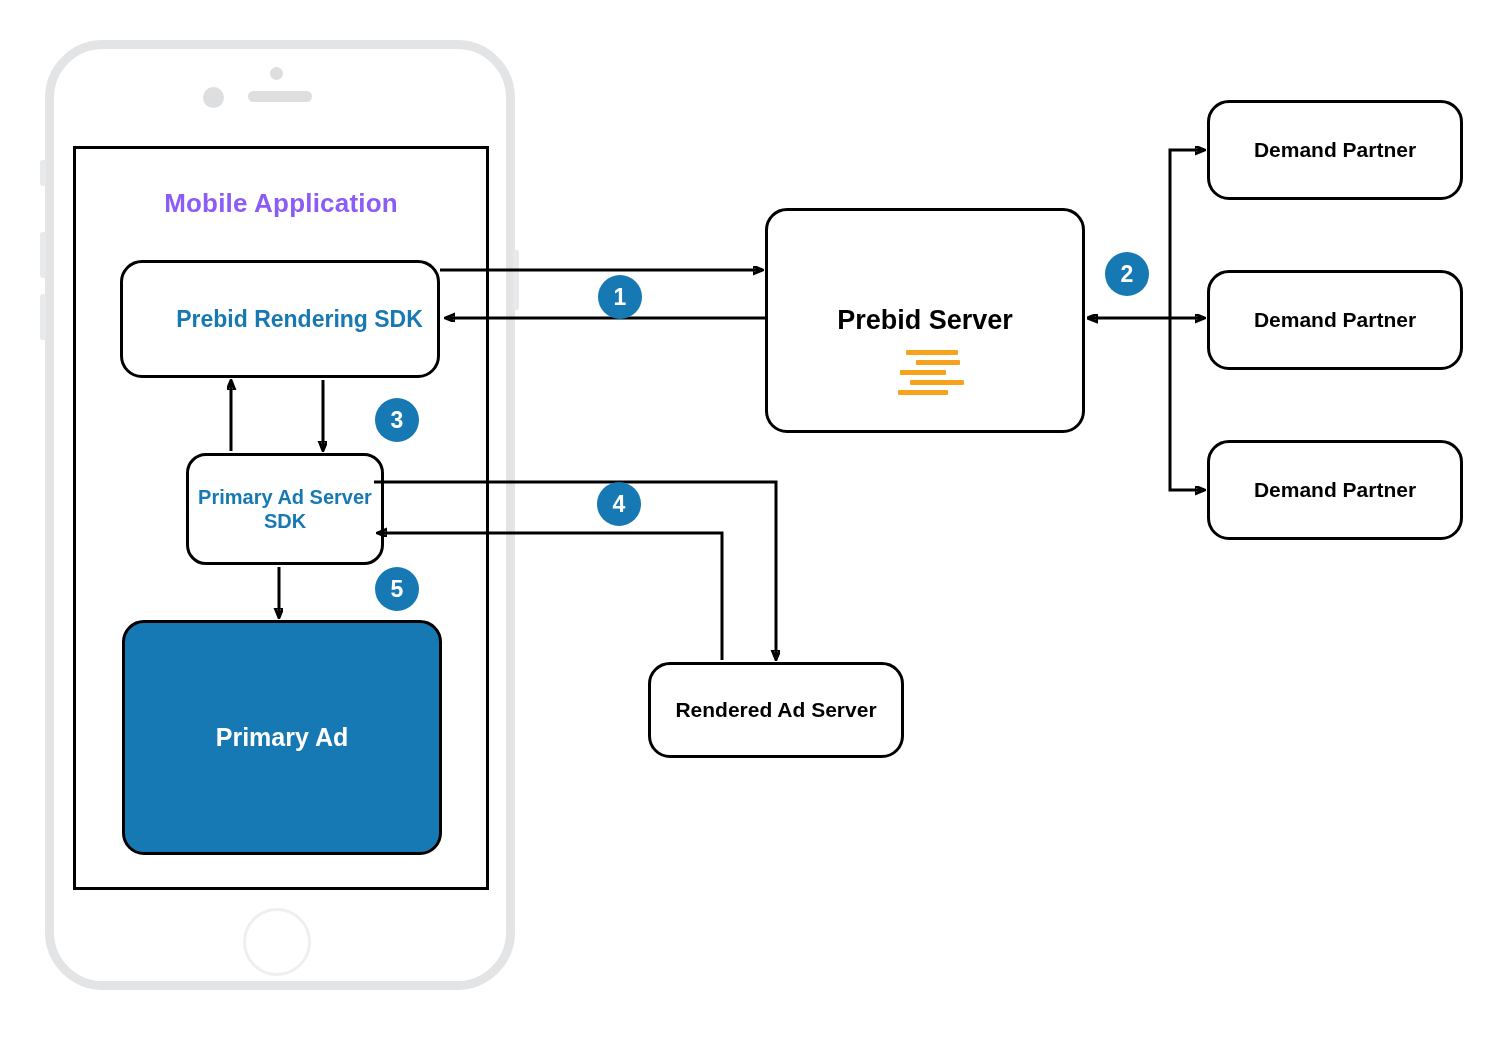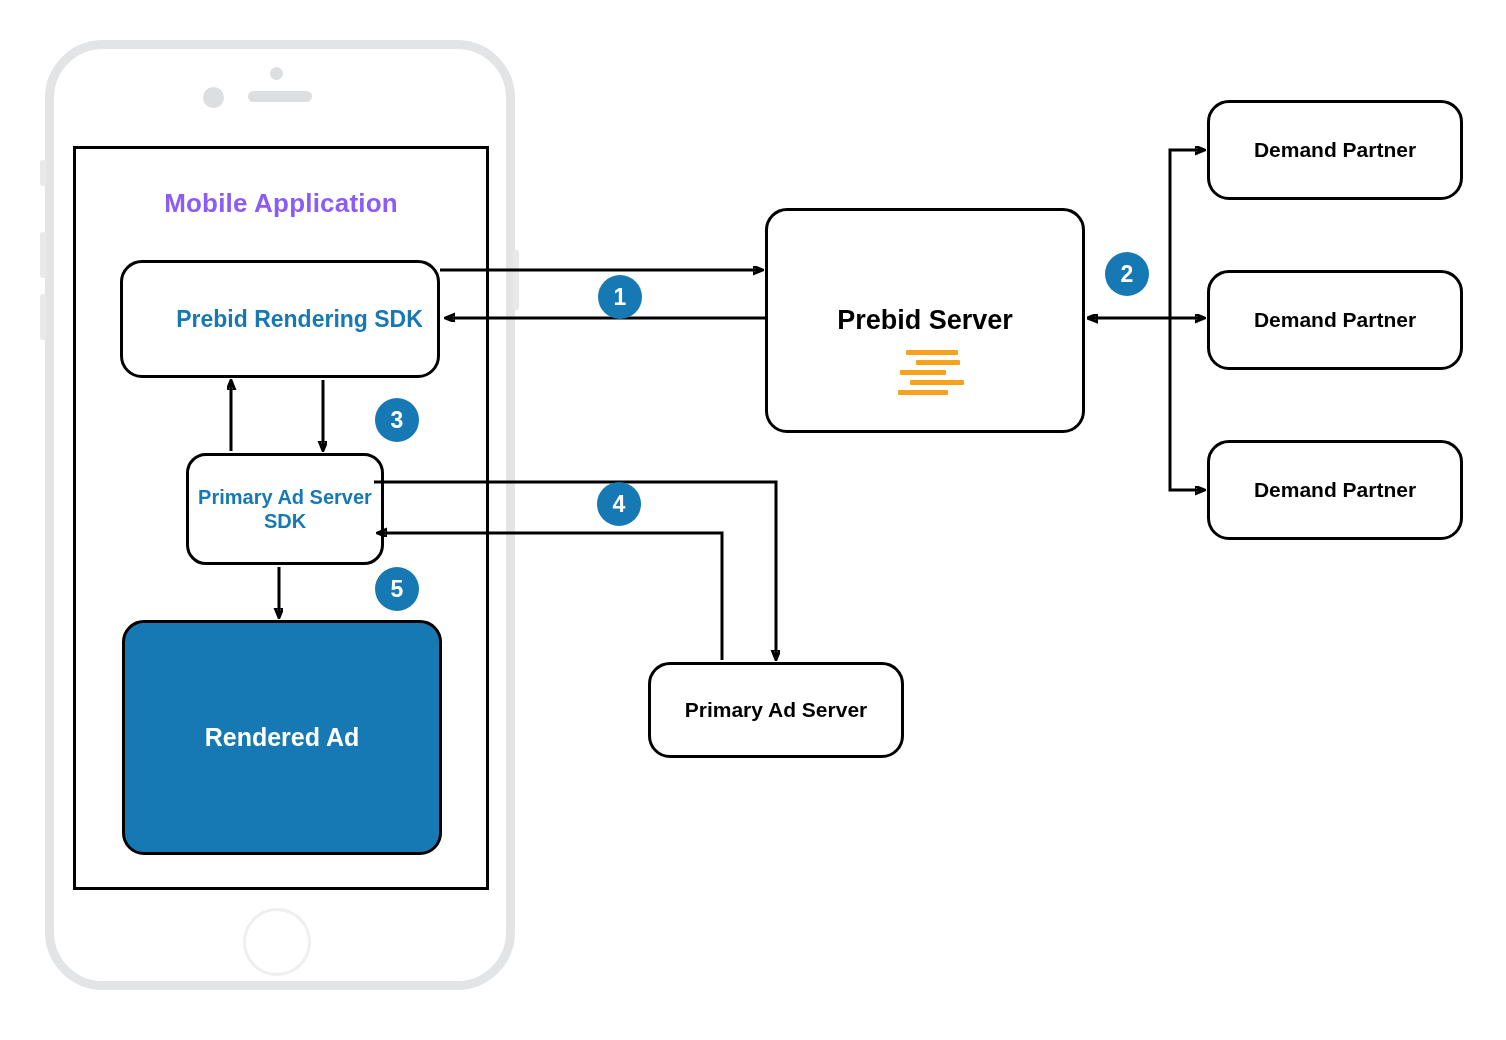--- a/index.html
+++ b/index.html
@@ -82,34 +82,34 @@
   <div class="phone-speaker"></div>
   <div class="phone-home"></div>
 
   <div class="app-screen"></div>
   <div class="app-title">Mobile Application</div>
 
   <div class="node blue-text" id="node-prebid-sdk">Prebid Rendering SDK</div>
 
   <div class="node blue-text" id="node-pas-sdk">Primary Ad Server SDK</div>
 
-  <div class="node" id="node-rendered-ad">Rendered Ad</div>
+  <div class="node" id="node-rendered-ad">Primary Ad</div>
 
   <div class="node black-text" id="node-prebid-server">
     <span>Prebid Server</span>
   </div>
   <div class="pb-logo">
     <i style="left:8px;top:0px;width:52px;"></i>
     <i style="left:18px;top:10px;width:44px;"></i>
     <i style="left:2px;top:20px;width:46px;"></i>
     <i style="left:12px;top:30px;width:54px;"></i>
     <i style="left:0px;top:40px;width:50px;"></i>
   </div>
 
-  <div class="node black-text" id="node-primary-ad-server">Primary Ad Server</div>
+  <div class="node black-text" id="node-primary-ad-server">Rendered Ad Server</div>
 
   <div class="node black-text" id="node-dp-1">Demand Partner</div>
   <div class="node black-text" id="node-dp-2">Demand Partner</div>
   <div class="node black-text" id="node-dp-3">Demand Partner</div>
 
   <svg id="wires">
     <defs>
       <marker id="ah" markerWidth="11" markerHeight="11" refX="9.4" refY="4" orient="auto" markerUnits="userSpaceOnUse">
         <path d="M0,0 L10,4 L0,8 z" fill="#000000" stroke="none"></path>
       </marker>

